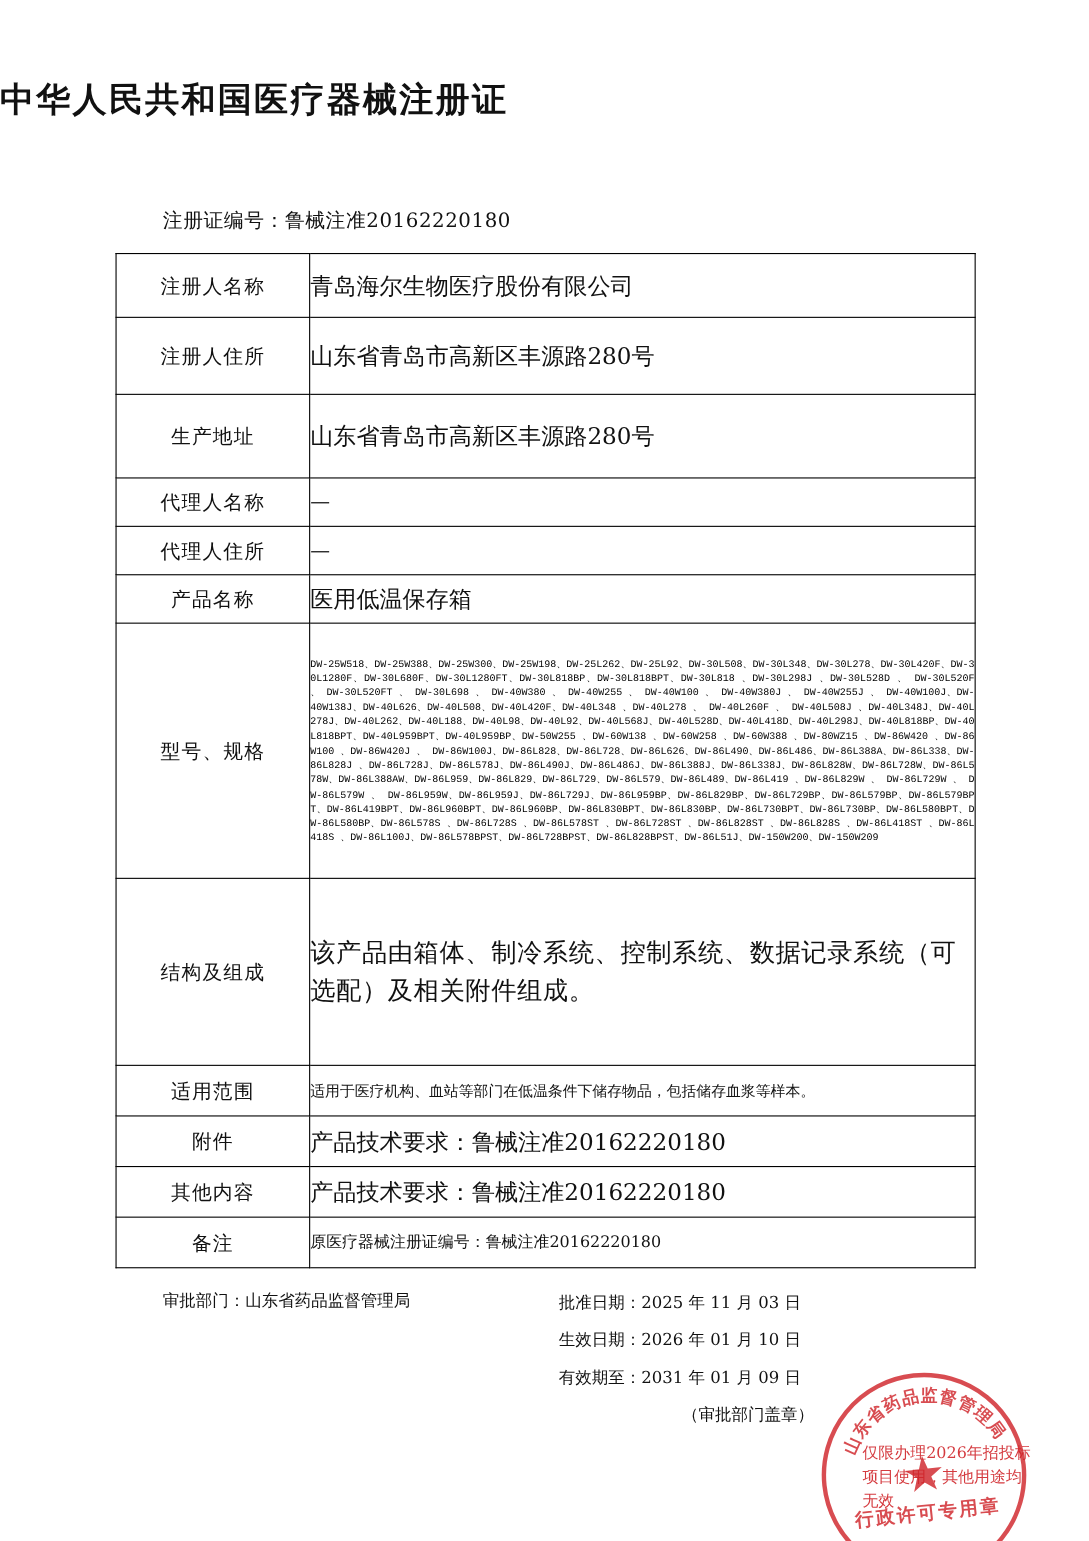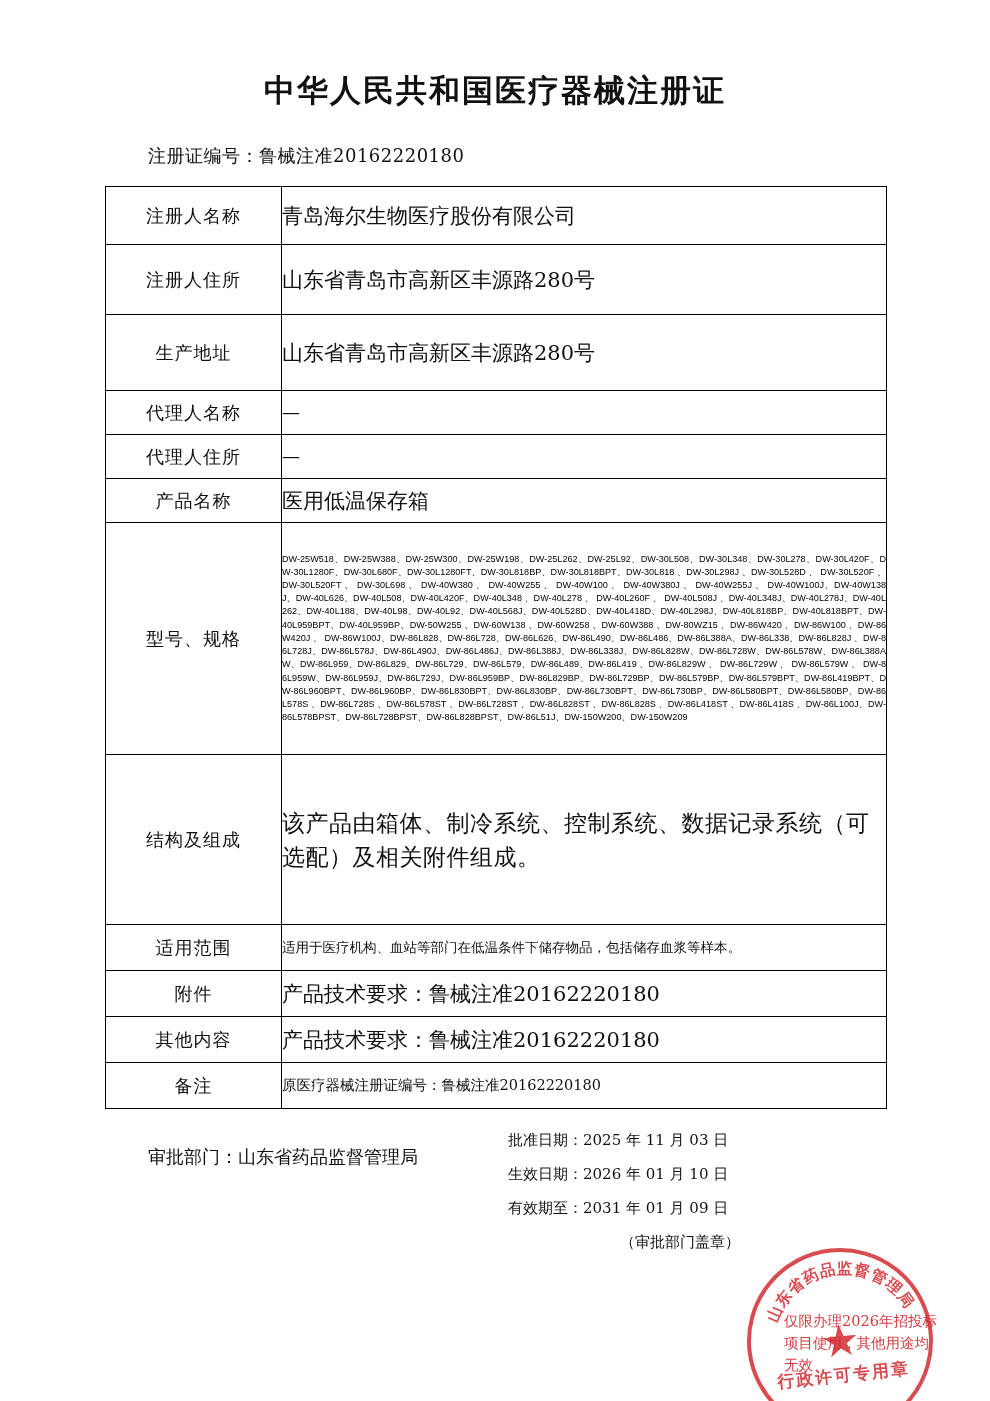--- a/index.html
+++ b/index.html
@@ -15,29 +15,29 @@
     color: #111;
     overflow: hidden;
   }
   .page {
     position: relative;
     width: 990px;
     height: 1401px;
     box-sizing: border-box;
   }
   .doc-title {
-    text-align: center;
+    text-align: left;
     font-size: 31px;
     font-weight: bold;
     letter-spacing: 2px;
     margin-top: 70px;
     font-family: "DejaVu Serif", "Liberation Serif", serif;
   }
   .cert-no {
-    margin-top: 32px;
+    margin-top: 76px;
     margin-left: 148px;
     font-size: 18px;
     letter-spacing: 0.5px;
   }
   table.main {
     margin-top: 18px;
     margin-left: 105px;
     width: 782px;
     border-collapse: collapse;
     table-layout: fixed;
@@ -60,21 +60,21 @@
   }
   .row-h1 { height: 58px; }
   .row-h2 { height: 70px; }
   .row-h3 { height: 76px; }
   .row-h-small { height: 44px; }
   .row-models { height: 232px; }
   .row-struct { height: 170px; }
   .row-scope { height: 46px; }
   .row-attach { height: 46px; }
   .models-text {
-    font-family: Liberation Sans, sans-serif;
+    font-family: Liberation Mono, monospace;
     font-size: 9.1px;
     line-height: 13.2px;
     letter-spacing: 0px;
     text-align: justify;
     padding: 4px 8px 4px 8px;
     color: #000;
     word-break: break-all;
   }
   .struct-text {
     font-size: 23px;
@@ -96,22 +96,22 @@
     padding-left: 8px;
   }
   .footer {
     position: relative;
     margin-top: 14px;
     height: 180px;
   }
   .approve-dept {
     position: absolute;
     left: 148px;
-    top: 22px;
-    font-size: 18px;
+    top: 6px;
+    font-size: 15px;
   }
   .dates {
     position: absolute;
     left: 508px;
     top: 0px;
     font-size: 15px;
     line-height: 34px;
   }
   .dates .d-row { white-space: nowrap; }
   .seal-note {

